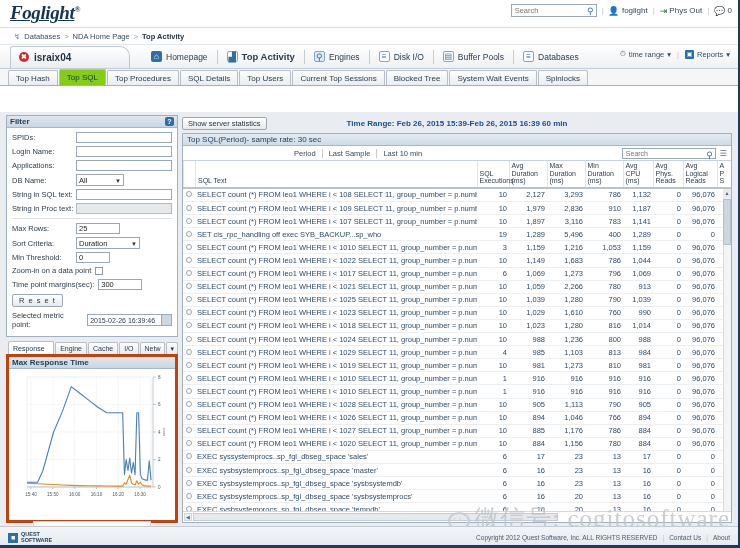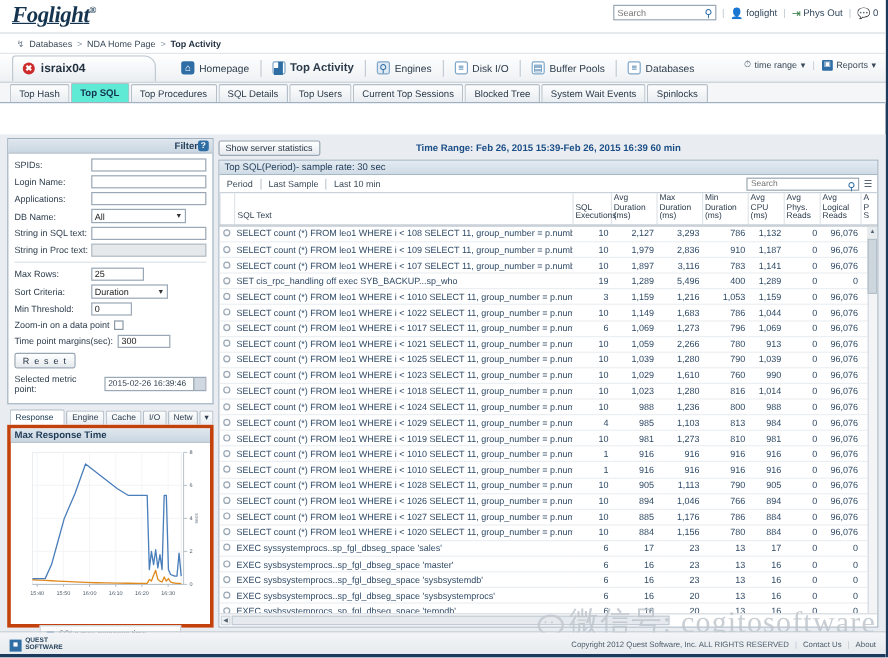--- a/index.html
+++ b/index.html
@@ -65,41 +65,41 @@
   .navright { position:absolute; right:8px; top:4px; display:flex; align-items:center; gap:6px; font-size:7.5px; color:#3b4a59; }
   .navright .mini { display:flex; align-items:center; gap:3px; cursor:pointer;}
   .clk { color:#4b5a69; }
   .rep-ic { width:9px; height:9px; background:#2f6ea5; color:#fff; font-size:6px; text-align:center; line-height:9px; border-radius:1px;}
 
   
   .subtabs { height:17px; background:#f4f6f8; border-bottom:1px solid #9fb0bf; display:flex; align-items:flex-end;
              padding-left:8px; gap:1px; }
   .stab { height:15px; padding:0 7px; font-size:8px; line-height:15px; border:1px solid #b4bfc9; border-bottom:0;
           background:linear-gradient(#fdfdfd,#e9edf1); color:#2c3c4c; border-radius:2px 2px 0 0; cursor:pointer; }
-  .stab.active { background:#5eead4; font-weight:bold; height:16px; line-height:16px; color:#14344f; }
+  .stab.active { background:#84cc16; font-weight:normal; height:16px; line-height:16px; color:#14344f; }
 
   
   .work { position:absolute; left:0; top:112px; right:0; bottom:22px; background:#e9edf1; display:flex; }
 
   
   .leftcol { width:180px; padding:3px 2px 3px 6px; display:flex; flex-direction:column; }
   .panel { background:#fff; border:1px solid #9fb0bf; display:flex; flex-direction:column; }
   .panel-hd { height:12px; background:linear-gradient(#dfe7ee,#c9d6e1); border-bottom:1px solid #a8b7c4;
               font-size:8px; font-weight:bold; color:#1f3b56; padding:0 3px; display:flex; align-items:center;
-              justify-content:flex-end;}
+              justify-content:space-between;}
   .help { width:9px; height:9px; background:#2f6ea5; color:#fff; font-size:7px; line-height:9px; text-align:center;
           border-radius:2px; font-weight:bold;}
   .filterbody { padding:4px 5px 3px 5px; }
   .frow { display:flex; align-items:center; margin-bottom:3px; }
   .flab { width:64px; font-size:7.5px; color:#2c3c4c; }
   .finp { height:11px; border:1px solid #9aa7b4; background:#fff; font-size:7.5px; padding:0 2px;
           font-family:"Liberation Sans", sans-serif; outline:0; color:#222;}
   .finp.wide { width:96px; }
   .finp.dis { background:#e6e9ec; border-color:#b3bcc5; }
-  .fsel { height:12px; width:79px; border:1px solid #9aa7b4; background:#fff; font-size:7.5px; position:relative;
+  .fsel { height:12px; width:48px; border:1px solid #9aa7b4; background:#fff; font-size:7.5px; position:relative;
           padding-left:2px; line-height:12px; color:#222;}
   .fsel.w2 { width:64px; }
   .fsel .cv { position:absolute; right:2px; top:0; font-size:6px; color:#333; }
   .hr { border-top:1px solid #dde3e8; margin:4px 0 4px 0; }
   .finp.sm { width:44px; }
   .finp.sm2 { width:34px; }
   .chk { width:8px; height:8px; border:1px solid #8b98a5; background:#fff; display:inline-block; }
   .rowline { display:flex; align-items:center; gap:4px; margin-bottom:4px; font-size:7.5px; color:#2c3c4c;}
   .btn { border:1px solid #9aa7b4; background:linear-gradient(#ffffff,#e6eaee); font-size:7.5px; padding:1px 6px;
          border-radius:2px; color:#1f2f3e; cursor:pointer; letter-spacing:1px;}
@@ -127,21 +127,21 @@
   .topbar2 { height:16px; display:flex; align-items:center; position:relative; }
   .btn2 { border:1px solid #9aa7b4; background:linear-gradient(#ffffff,#e6eaee); font-size:7.5px; padding:1px 5px;
           border-radius:2px; color:#1f2f3e; cursor:pointer; }
   .timerange { position:absolute; left:0; right:0; text-align:center; font-size:8px; font-weight:bold; color:#1c4e86;
                pointer-events:none;}
   .gridpanel { flex:1; background:#fff; border:1px solid #9fb0bf; display:flex; flex-direction:column; min-height:0; margin-top:2px;}
   .grid-hd { height:12px; background:linear-gradient(#e3ebf2,#cfdbe5); border-bottom:1px solid #a8b7c4;
              font-size:8px; color:#1f3b56; padding-left:4px; line-height:12px;}
   .grid-tools { height:15px; border-bottom:1px solid #c9d2da; display:flex; align-items:center; position:relative;
                 background:#fff; }
-  .gt-items { display:flex; align-items:center; font-size:7.5px; color:#3b4a59; }
+  .gt-items { margin-left:105px; display:flex; align-items:center; font-size:7.5px; color:#3b4a59; }
   .gt-items span { padding:0 6px; cursor:pointer; }
   .gt-items .gdiv { width:1px; height:9px; background:#c3ccd4; padding:0;}
   .gt-right { position:absolute; right:4px; top:2px; display:flex; align-items:center; gap:4px;}
   .gsrch { width:94px; height:11px; border:1px solid #9aa7b4; background:#fff; position:relative; display:flex; align-items:center;}
   .gsrch input { border:0; outline:0; width:76px; height:9px; font-size:7px; color:#8d9aa6; padding-left:3px;
                  font-family:"Liberation Sans", sans-serif; background:transparent;}
   .cols-ic { font-size:8px; color:#5a6775; }
 
   table.tbl { border-collapse:collapse; width:100%; table-layout:fixed; }
   table.tbl th { background:#fff; border-bottom:1px solid #b9c3cc; border-left:1px solid #e0e5ea;

